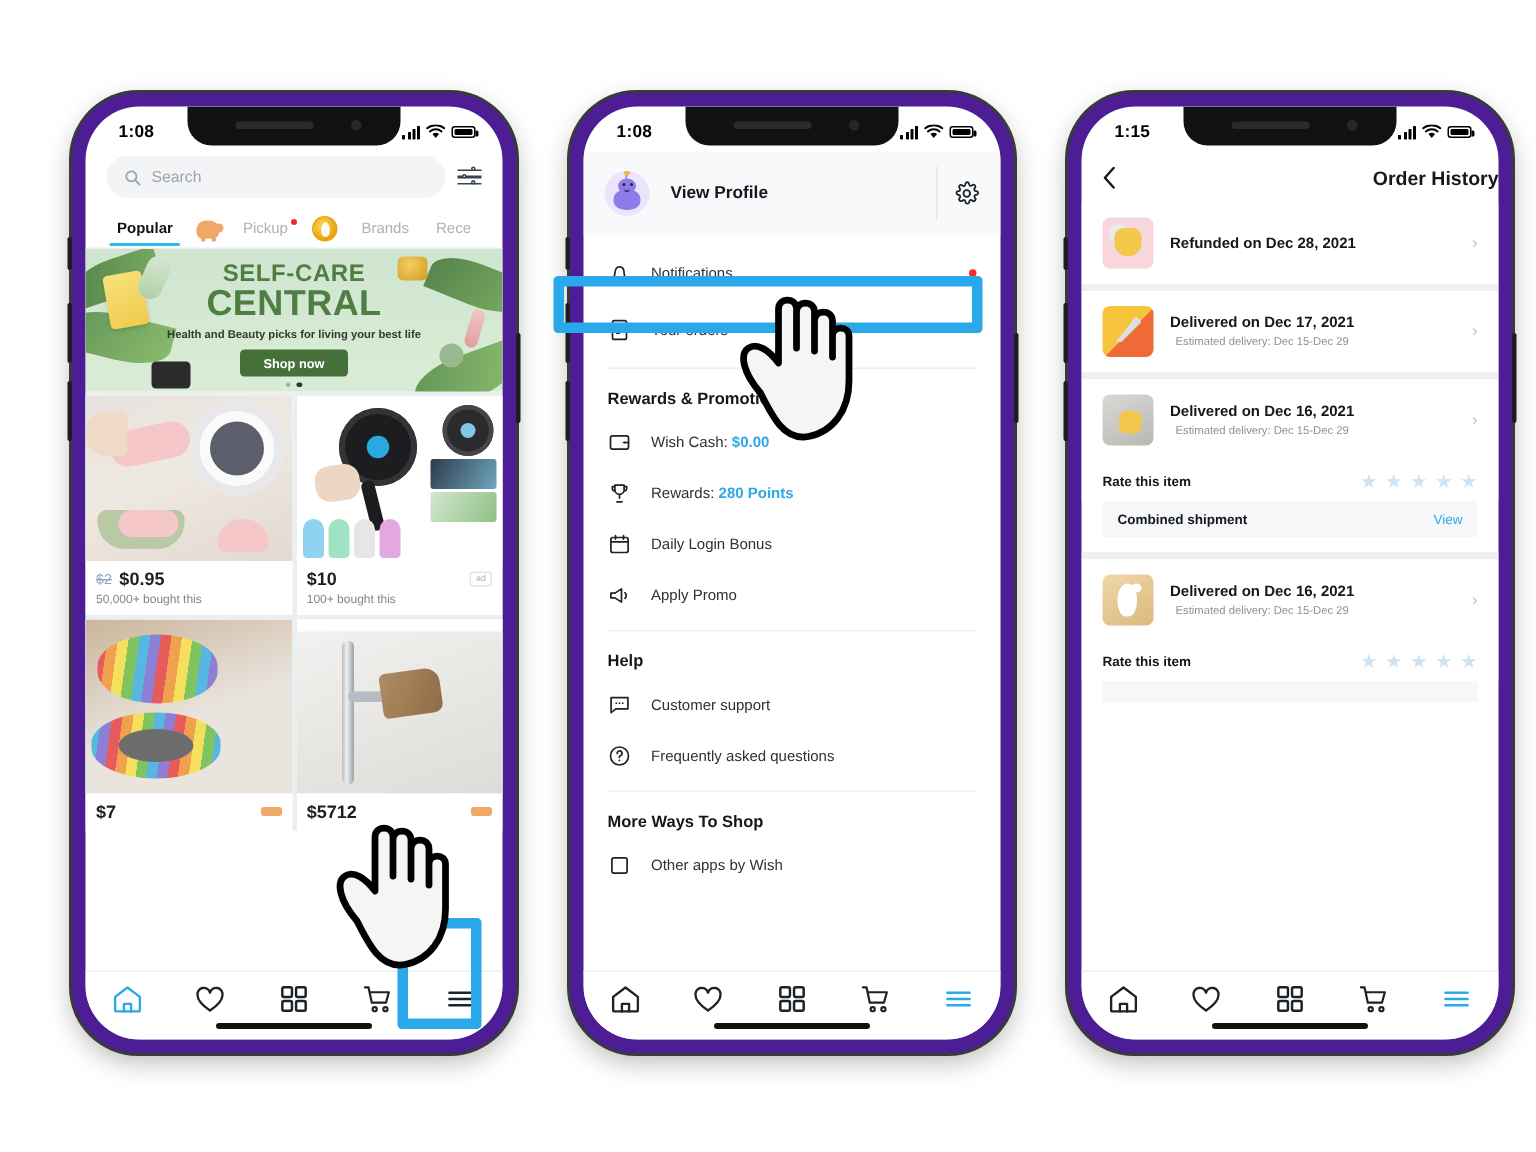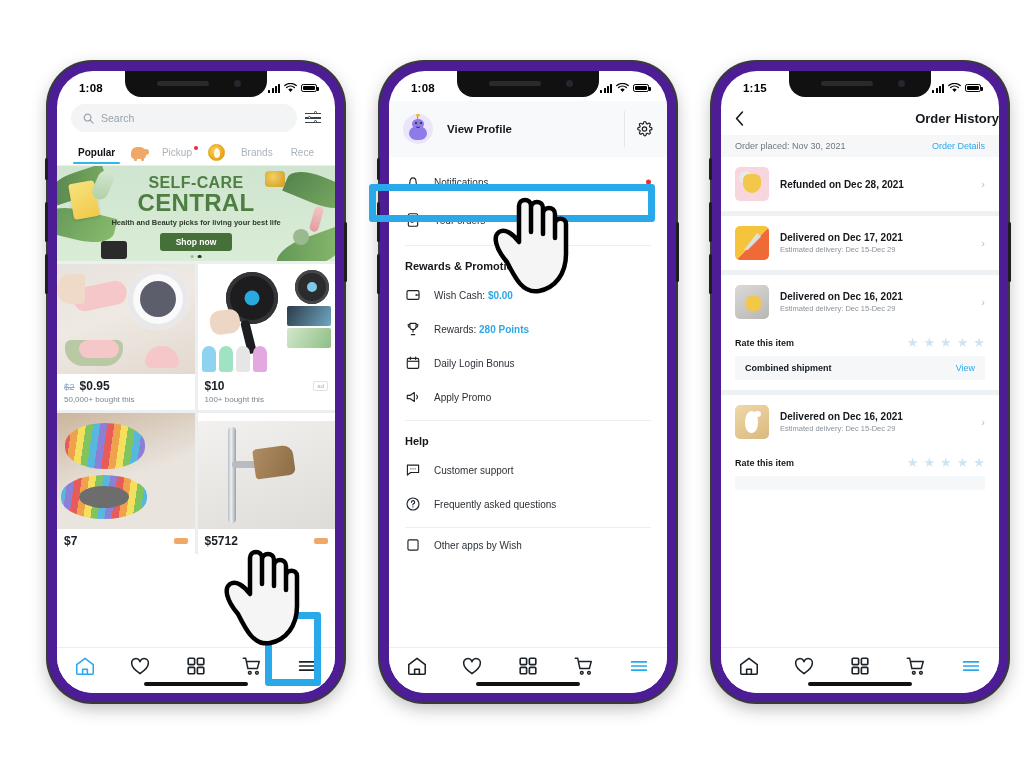--- a/index.html
+++ b/index.html
@@ -255,21 +255,21 @@
             font-weight:bold; color:#14181c; }
   .p3-filter { display:flex; align-items:center; gap:8px; height:28px; padding:0 14px;
             border-top:1px solid #eef1f3; }
   .p3-filter .lbl { font-size:9.5px; color:#4a5258; }
   .p3-filter .val { font-size:9.5px; color:#14181c; font-weight:bold; }
   .p3-placed { display:flex; align-items:center; justify-content:space-between;
             background:#f5f7f9; padding:6px 14px; }
   .p3-placed .l { font-size:9px; color:#6e777e; }
   .p3-placed .r { font-size:9px; color:#2fa8e8; }
   .order-row { display:flex; align-items:center; gap:11px; padding:10px 14px;
-            background:#fff; position:relative; }
+            background:#fff; position:relative;text-align:center; }
   .thumb { width:34px; height:34px; border-radius:5px; flex:0 0 auto; position:relative;
             overflow:hidden; }
   .order-txt .t1 { font-size:10px; font-weight:bold; color:#14181c; }
   .order-txt .t2 { font-size:7.5px; color:#8a9299; margin-top:2px; }
   .chev { position:absolute; right:14px; top:50%; transform:translateY(-50%);
             color:#b6bec4; font-size:11px; }
   .rate-row { display:flex; align-items:center; justify-content:space-between;
             padding:7px 14px 7px 14px; background:#fff; }
   .rate-row .lbl { font-size:9px; font-weight:bold; color:#14181c; }
   .stars { display:flex; gap:5px; }
@@ -666,20 +666,21 @@
           <svg viewBox="0 0 24 24" fill="none" stroke="#1b2228" stroke-width="1.7">
             <circle cx="12" cy="12" r="9"></circle>
             <path d="M9.7 9.4a2.4 2.4 0 1 1 3 2.3c-.6.2-.8.7-.8 1.3v.5" stroke-linecap="round"></path>
             <circle cx="11.9" cy="16.4" r=".95" fill="#1b2228" stroke="none"></circle>
           </svg>
         </div>
         <div class="ml">Frequently asked questions</div>
       </div>
 
       <div class="hr"></div>
+      <div class="sec-head">More Ways To Shop</div>
 
       <div class="menu-row">
         <div class="mi">
           <svg viewBox="0 0 24 24" fill="none" stroke="#1b2228" stroke-width="1.7">
             <rect x="4.4" y="4.4" width="15.2" height="15.2" rx="2"></rect>
           </svg>
         </div>
         <div class="ml">Other apps by Wish</div>
       </div>
 
@@ -760,24 +761,20 @@
       </div>
 
       <div class="p3-nav">
         <svg width="9" height="15" viewBox="0 0 9 15" class="p3-back">
           <path d="M7.4 1 L1.6 7.5 L7.4 14" stroke="#14181c" stroke-width="1.6" fill="none" stroke-linecap="round" stroke-linejoin="round"></path>
         </svg>
         <div class="p3-title">Order History</div>
       </div>
 
 
-      <div class="p3-placed">
-        <span class="l">Order placed: Nov 30, 2021</span>
-        <span class="r">Order Details</span>
-      </div>
 
       <div class="order-row">
         <div class="thumb th-pink"></div>
         <div class="order-txt">
           <div class="t1">Refunded on Dec 28, 2021</div>
         </div>
         <span class="chev">›</span>
       </div>
       <div class="sep"></div>
 

